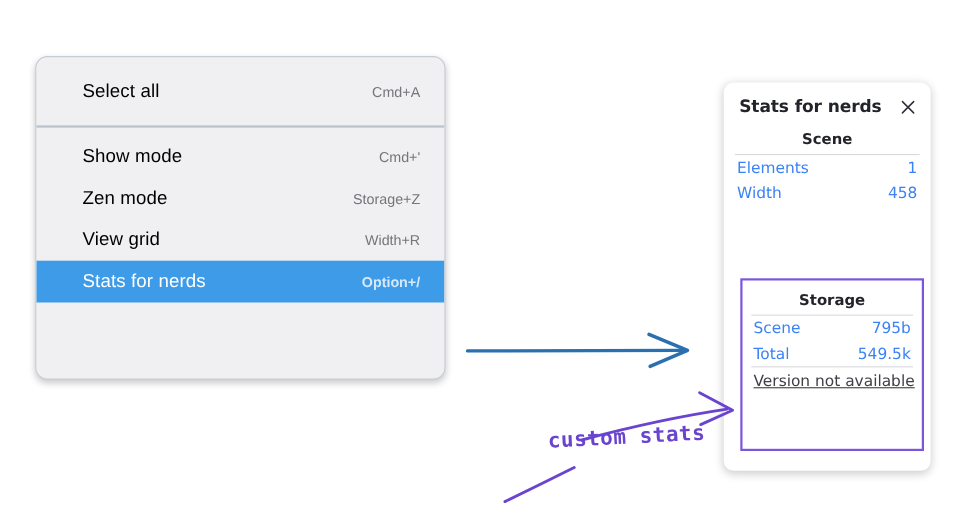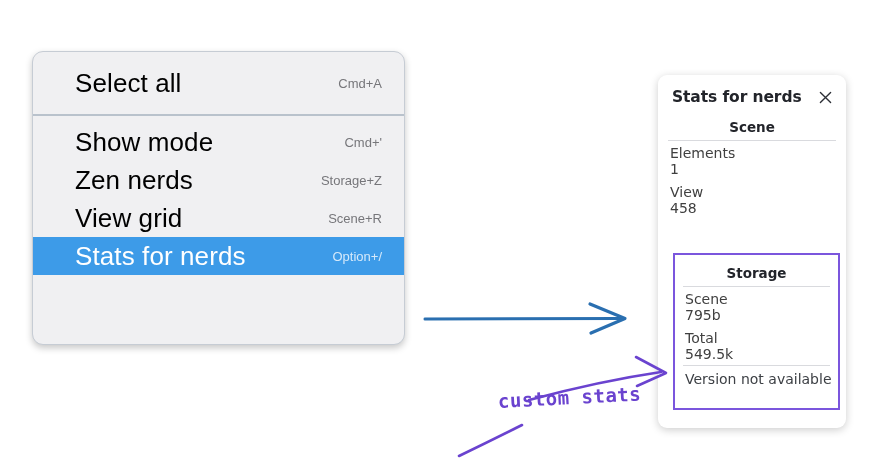--- a/index.html
+++ b/index.html
@@ -46,38 +46,39 @@
   .menu-item {
     display: flex;
     align-items: center;
     justify-content: space-between;
     height: 38px;
     padding: 0 22px 0 42px;
     box-sizing: border-box;
     cursor: default;
   }
   .menu-item .mi-label {
-    font-size: 26px;
+    font-size: 17px;
     color: #000000;
     letter-spacing: 0.1px;
     white-space: nowrap;
   }
   .menu-item .mi-shortcut {
     font-size: 13px;
     color: #76767a;
     white-space: nowrap;
   }
   .menu-item.selected {
     background: #3d9be8;
   }
   .menu-item.selected .mi-label {
     color: #ffffff;
   }
   .menu-item.selected .mi-shortcut {
     color: #d5e9fa;
+    font-weight: bold;
   }
 
   
   #flow-arrow {
     position: absolute;
     left: 415px;
     top: 292px;
     width: 225px;
     height: 55px;
   }
@@ -125,25 +126,24 @@
     padding: 7px 0 5px 0;
   }
   .sp-rule {
     height: 1px;
     background: #d9dade;
     margin: 0 8px;
   }
   .sp-row {
     display: flex;
     justify-content: space-between;
-    align-items: flex-start;
+    align-items: center;
     font-size: 14px;
-    color: #404040;
+    color: #3b82f6;
     padding: 4px 10px 3px 10px;
-    flex-direction: column;
   }
   .sp-row .sp-key { white-space: nowrap; }
   .sp-row .sp-val { white-space: nowrap; }
 
   .sp-body-plain { padding: 0 2px; }
 
   .sp-highlight-box {
     position: absolute;
     left: 15px;
     top: 178px;
@@ -151,20 +151,21 @@
     height: 157px;
     border: 2px solid #7b56dd;
     box-sizing: border-box;
   }
   .sp-highlight-inner { padding-top: 3px; }
   .sp-fulltext {
     font-size: 14px;
     color: #3d4045;
     padding: 5px 10px 4px 10px;
     white-space: nowrap;
+    text-decoration: underline;
   }
 
   
   #annotation-layer {
     position: absolute;
     left: 0;
     top: 0;
     width: 873px;
     height: 461px;
     pointer-events: none;
@@ -196,26 +197,26 @@
   </div>
 
   <div class="menu-divider"></div>
 
   <div class="menu-group">
     <div class="menu-item">
       <span class="mi-label">Show mode</span>
       <span class="mi-shortcut">Cmd+'</span>
     </div>
     <div class="menu-item">
-      <span class="mi-label">Zen nerds</span>
+      <span class="mi-label">Zen mode</span>
       <span class="mi-shortcut">Storage+Z</span>
     </div>
     <div class="menu-item">
       <span class="mi-label">View grid</span>
-      <span class="mi-shortcut">Scene+R</span>
+      <span class="mi-shortcut">Width+R</span>
     </div>
     <div class="menu-item selected">
       <span class="mi-label">Stats for nerds</span>
       <span class="mi-shortcut">Option+/</span>
     </div>
   </div>
 
 </div>
 
 <svg id="flow-arrow" viewBox="0 0 225 55">
@@ -233,21 +234,21 @@
   </div>
 
   <div class="sp-body-plain">
     <div class="sp-section-head">Scene</div>
     <div class="sp-rule"></div>
     <div class="sp-row">
       <span class="sp-key">Elements</span>
       <span class="sp-val">1</span>
     </div>
     <div class="sp-row">
-      <span class="sp-key">View</span>
+      <span class="sp-key">Width</span>
       <span class="sp-val">458</span>
     </div>
   </div>
 
   <div class="sp-highlight-box">
     <div class="sp-highlight-inner">
       <div class="sp-section-head">Storage</div>
       <div class="sp-rule"></div>
       <div class="sp-row">
         <span class="sp-key">Scene</span>

